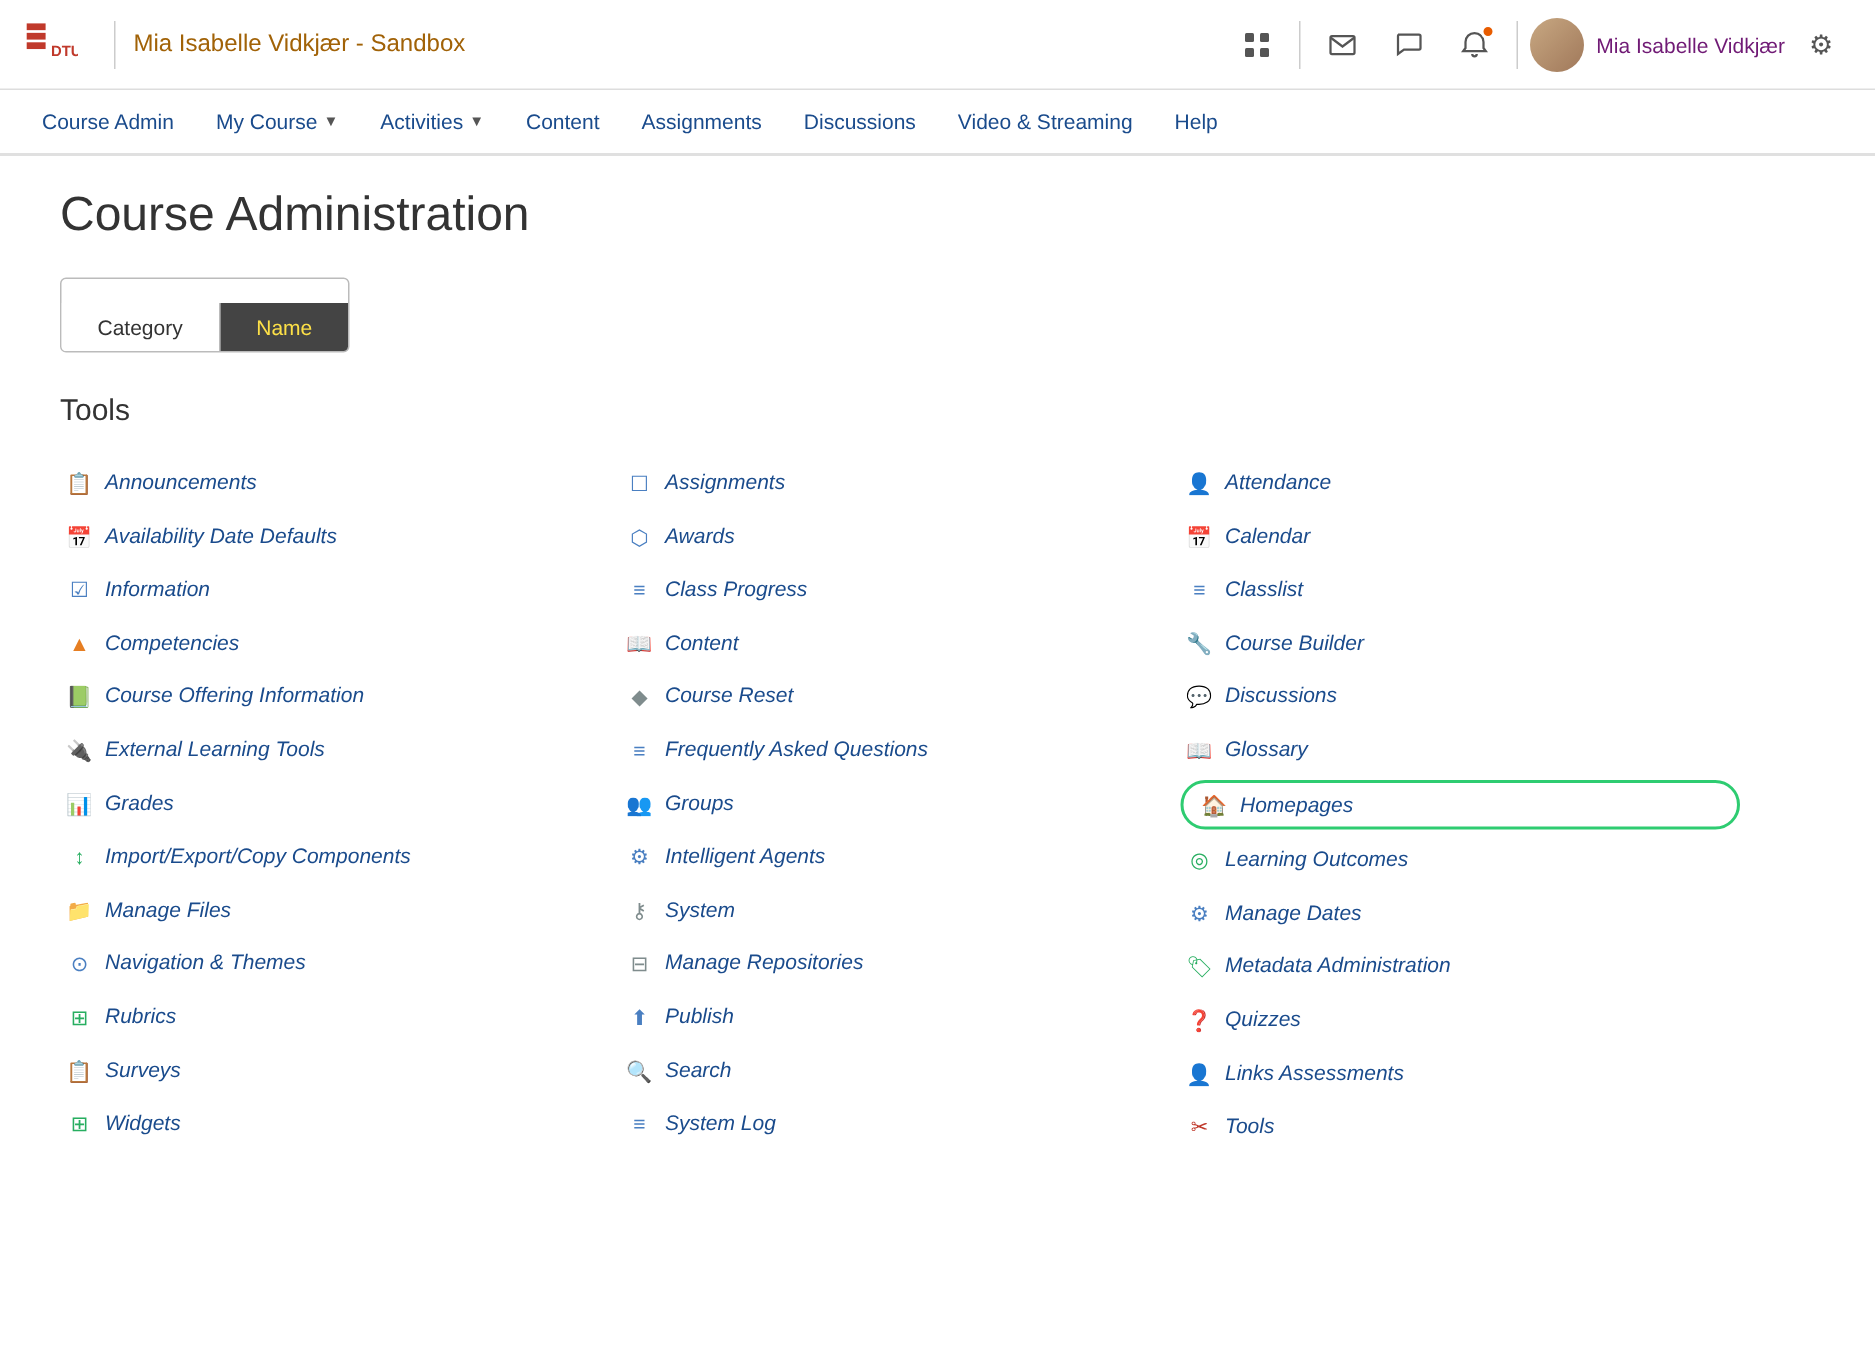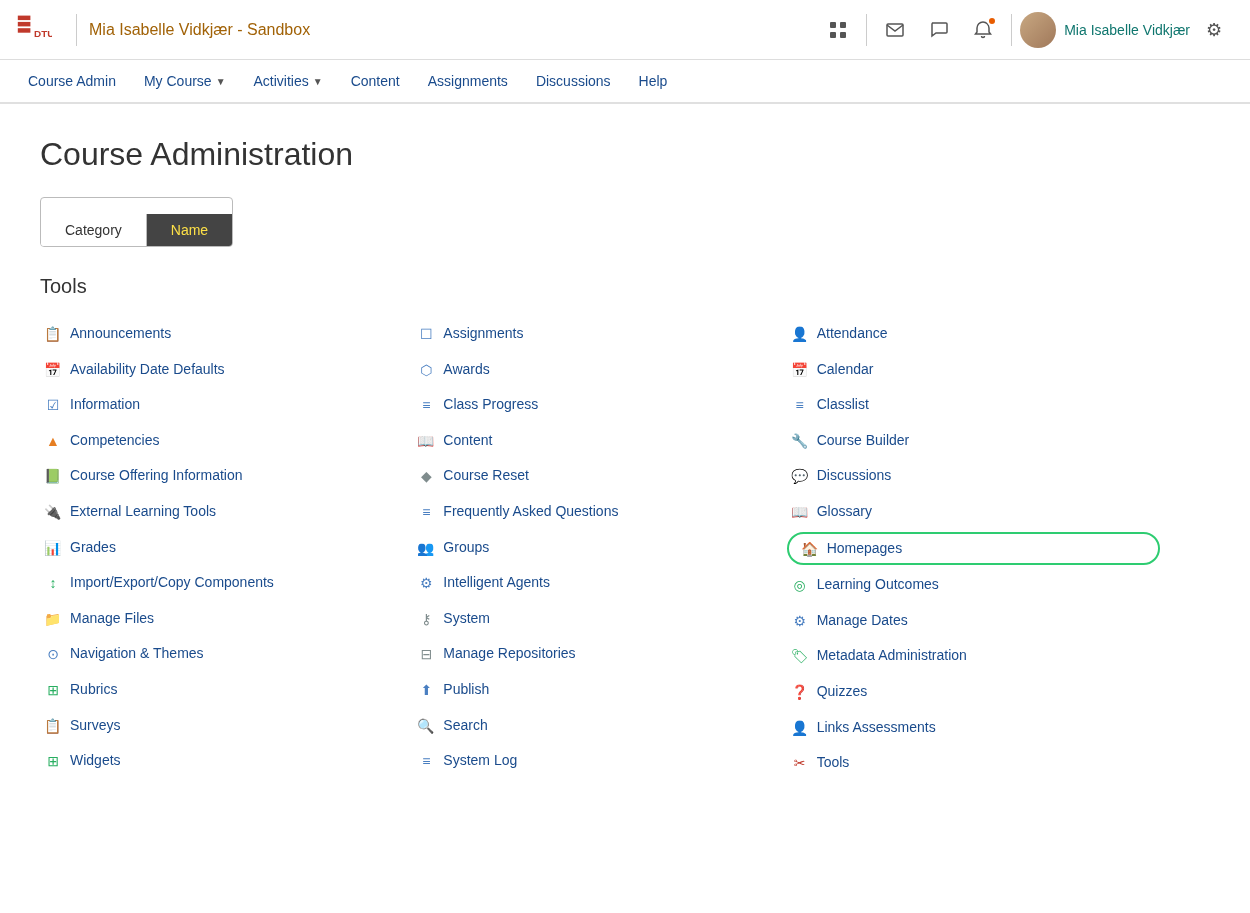--- a/index.html
+++ b/index.html
@@ -84,21 +84,21 @@
       align-items: center;
       justify-content: center;
     }
     .avatar-img {
       width: 100%;
       height: 100%;
       background: linear-gradient(135deg, #c8a882 0%, #a0785a 100%);
     }
     .topbar-username {
       font-size: 14px;
-      color: #0f766e;
+      color: #701a75;
     }
     .gear-icon {
       font-size: 18px;
       color: #555;
       cursor: pointer;
     }
 
     
     .navbar {
       display: flex;
@@ -118,21 +118,21 @@
       font-size: 14px;
       color: #1a4b8c;
       text-decoration: none;
       white-space: nowrap;
       gap: 4px;
     }
     .nav-chevron { font-size: 10px; color: #555; }
 
     
     .main {
-      padding: 32px 40px;
+      padding: 20px 40px;
       max-width: 1200px;
     }
     .page-title {
       font-size: 32px;
       font-weight: 300;
       color: #333;
       margin-bottom: 24px;
     }
 
     
@@ -185,20 +185,21 @@
       align-items: flex-start;
       gap: 8px;
       padding: 6px 4px;
       cursor: pointer;
     }
     .tool-link {
       color: #1a4b8c;
       text-decoration: none;
       font-size: 14px;
       line-height: 1.4;
+      font-style: italic;
     }
     .tool-icon {
       width: 18px;
       height: 18px;
       min-width: 18px;
       display: flex;
       align-items: center;
       justify-content: center;
       font-size: 14px;
       margin-top: 1px;
@@ -290,20 +291,23 @@
   <a class="nav-item">
     <span>Content</span>
   </a>
   <a class="nav-item">
     <span>Assignments</span>
   </a>
   <a class="nav-item">
     <span>Discussions</span>
   </a>
   <a class="nav-item">
+    <span>Video &amp; Streaming</span>
+  </a>
+  <a class="nav-item">
     <span>Help</span>
   </a>
 </nav>
 
 <div class="main">
   <h1 class="page-title">Course Administration</h1>
 
   <div class="toggle-group">
     <button class="toggle-btn">Category</button>
     <button class="toggle-btn active">Name</button>

